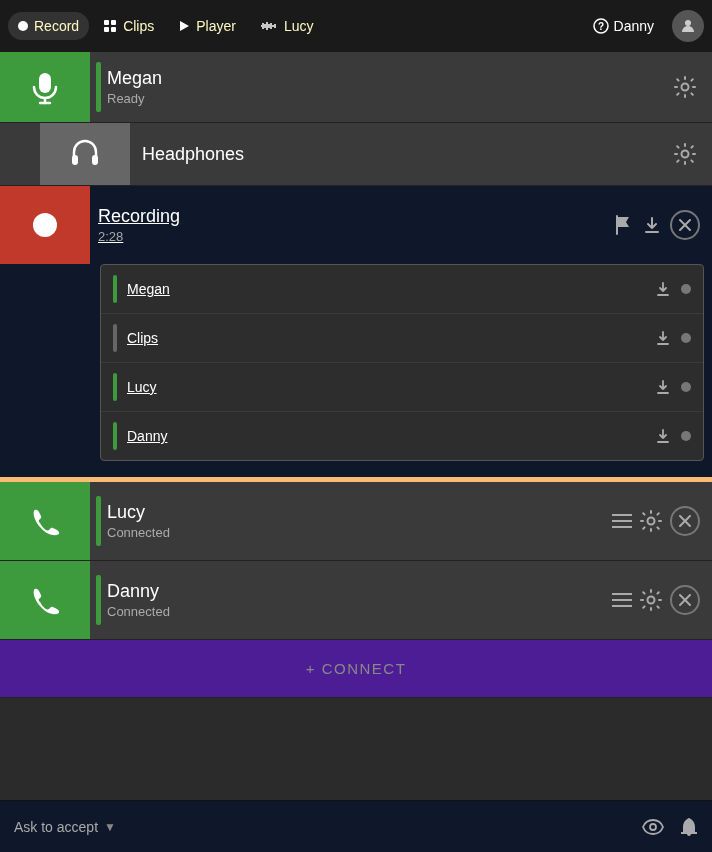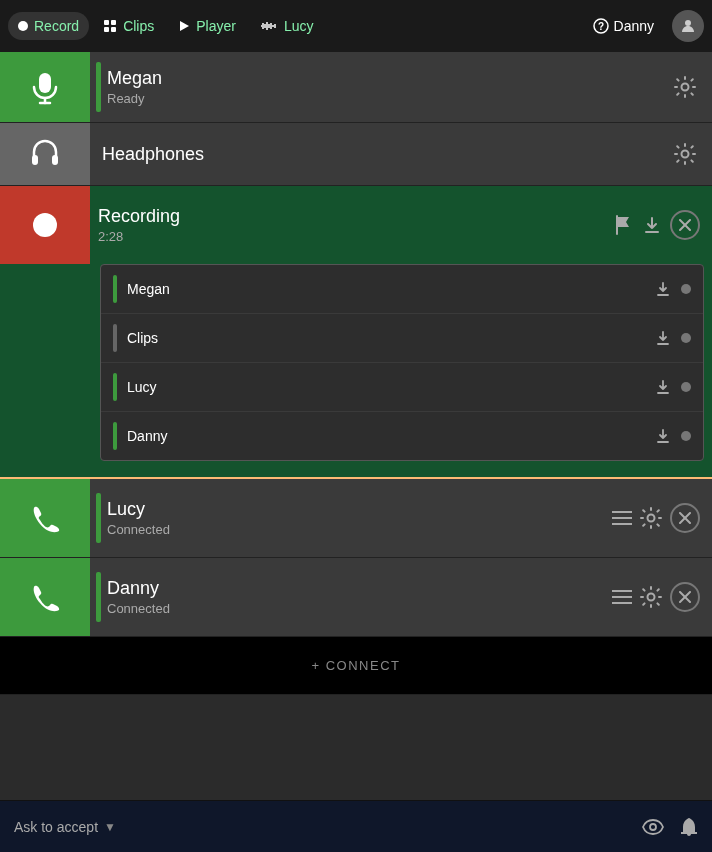--- a/index.html
+++ b/index.html
@@ -22,21 +22,21 @@
       gap: 4px;
     }
     .nav-item {
       display: flex;
       align-items: center;
       gap: 6px;
       padding: 6px 10px;
       border-radius: 14px;
       cursor: pointer;
       font-size: 14px;
-      color: #86efac;
+      color: #fef9c3;
       white-space: nowrap;
     }
     .nav-item.active {
       background: #333;
     }
     .nav-spacer { flex: 1; }
     .nav-right {
       display: flex;
       align-items: center;
       gap: 8px;
@@ -148,23 +148,24 @@
       color: #ccc;
       font-size: 18px;
       cursor: pointer;
       padding: 4px;
     }
 
     
     .recording-row {
       display: flex;
       align-items: center;
-      background: #14532d;
-      border-bottom: 2px solid #fdba74;
+      background: #0f172a;
+      border-bottom: 5px solid #fdba74;
       min-height: 78px;
+      text-decoration: underline;
     }
 
     
     .recording-tracks {
       background: #2d2d2d;
       border: 1px solid #555;
       border-radius: 4px;
       margin: 0 8px 8px 100px;
     }
     .rec-track-row {
@@ -216,27 +217,27 @@
       background: #3a3a3a;
       border-bottom: 1px solid #222;
       min-height: 78px;
     }
 
     
     .connect-btn {
       display: flex;
       align-items: center;
       justify-content: center;
-      background: #000000;
+      background: #4c1d95;
       height: 58px;
       margin: 0;
       border-bottom: 1px solid #222;
       cursor: pointer;
       letter-spacing: 1.5px;
-      font-size: 13px;
+      font-size: 15px;
       color: #888;
     }
 
     
     .bottom-bar {
       position: absolute;
       bottom: 0;
       left: 0;
       right: 0;
       height: 52px;
@@ -352,21 +353,21 @@
     <div class="track-actions">
       <span class="gear-icon-plain">
         <svg width="22" height="22" viewBox="0 0 22 22" fill="none">
           <circle cx="11" cy="11" r="3.5" stroke="#aaa" stroke-width="2"></circle>
           <path d="M11 1v2M11 19v2M1 11h2M19 11h2M3.2 3.2l1.4 1.4M17.4 17.4l1.4 1.4M3.2 18.8l1.4-1.4M17.4 4.6l1.4-1.4" stroke="#aaa" stroke-width="2" stroke-linecap="round"></path>
         </svg>
       </span>
     </div>
   </div>
 
-  <div class="track-row" style="min-height:62px;">
+  <div class="track-row" style="min-height:62px;padding-left:40px;">
     <div class="track-thumb" style="height:62px;">
       <div class="thumb-gray" style="height:100%;">
         <svg width="36" height="36" viewBox="0 0 36 36" fill="none">
           <path d="M7 20v-4c0-6.1 4.9-11 11-11s11 4.9 11 11v4" stroke="#fff" stroke-width="2.5" fill="none" stroke-linecap="round"></path>
           <rect x="5" y="19" width="6" height="10" rx="3" fill="#fff"></rect>
           <rect x="25" y="19" width="6" height="10" rx="3" fill="#fff"></rect>
         </svg>
       </div>
     </div>
     <div class="track-info" style="padding-left:12px;">

